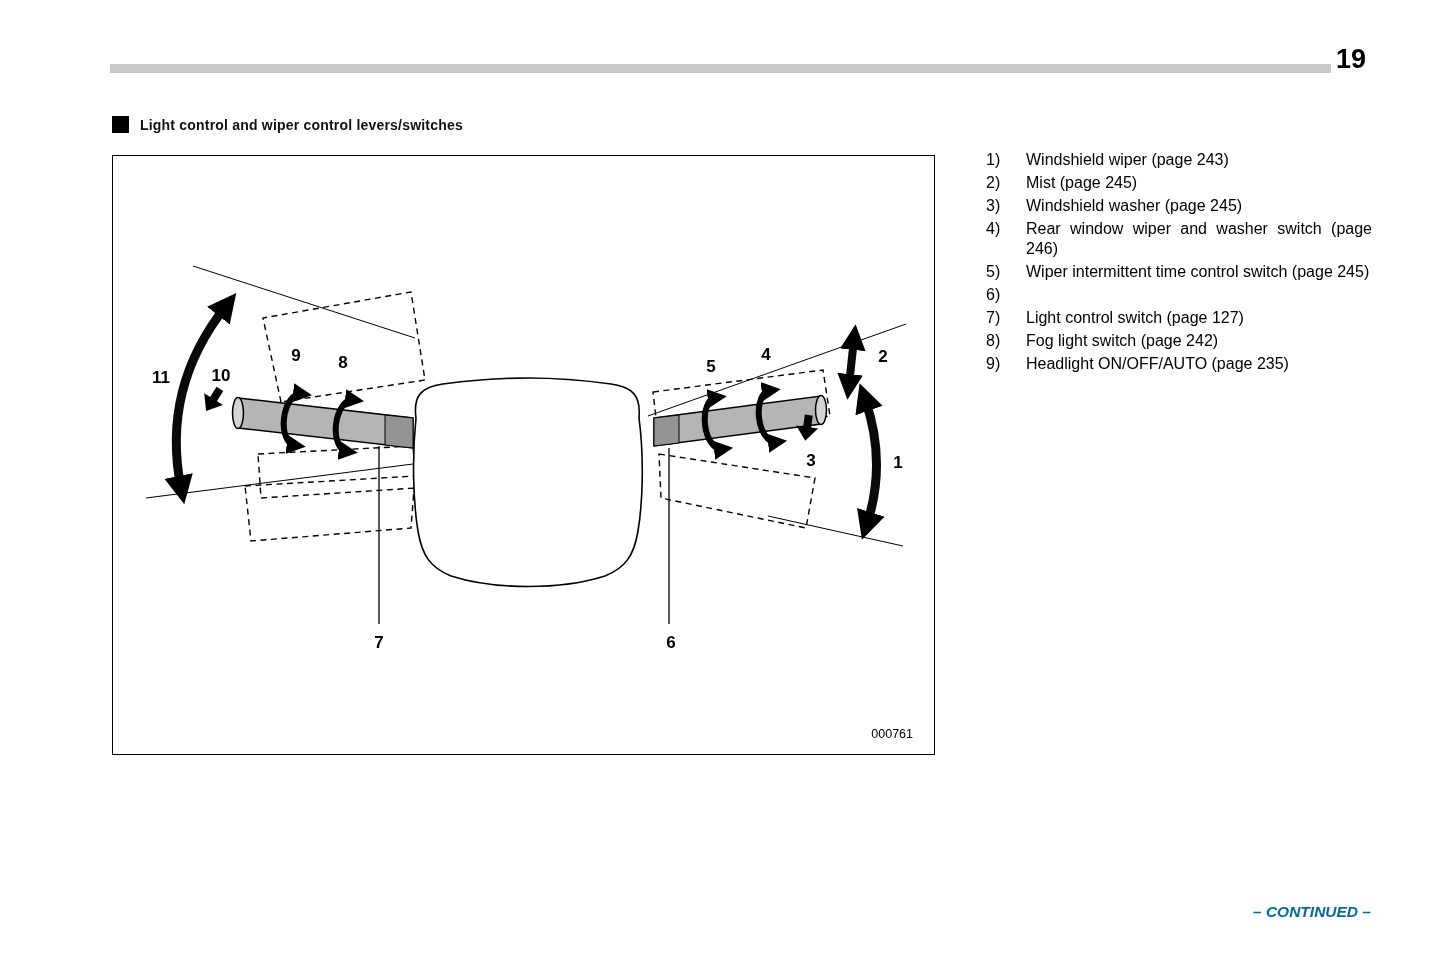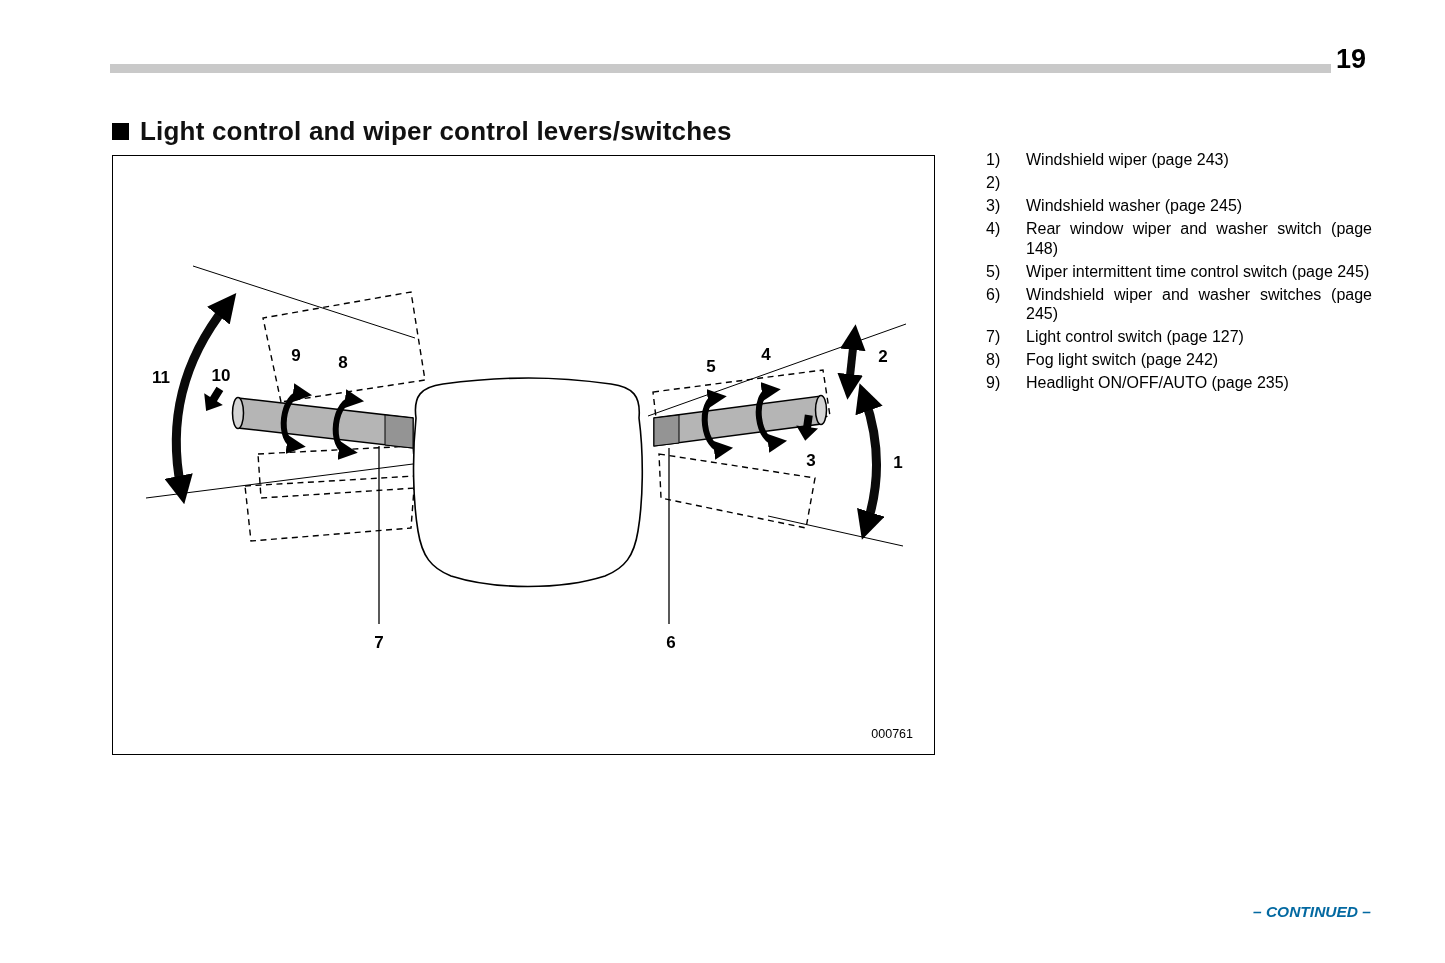--- a/index.html
+++ b/index.html
@@ -4,21 +4,21 @@
 <style>
   html,body{margin:0;padding:0;background:#ffffff;}
   .page{
     position:relative;width:1445px;height:963px;background:#fff;
     font-family:"Liberation Sans","DejaVu Sans",sans-serif;color:#111;overflow:hidden;
   }
   .top-rule{position:absolute;left:110px;top:64px;width:1221px;height:9px;background:#c9c9c9;}
   .page-number{position:absolute;left:1336px;top:44px;font-size:27px;font-weight:bold;color:#000;}
   .heading{position:absolute;left:112px;top:116px;display:flex;align-items:center;gap:11px;}
   .heading-square{width:17px;height:17px;background:#000;display:inline-block;flex:0 0 17px;}
-  .heading-title{font-size:26px;font-weight:bold;margin:0;letter-spacing:.2px;}
+  .heading-title{font-size:14px;font-weight:bold;margin:0;letter-spacing:.2px;}
   .figure-box{position:absolute;left:112px;top:155px;width:821px;height:598px;border:1.5px solid #000;background:#fff;}
   .figure-box svg{display:block;}
   .legend{position:absolute;left:986px;top:150px;width:386px;margin:0;padding:0;list-style:none;font-size:16px;line-height:1.22;color:#000;}
   .legend-item{display:flex;margin-bottom:3.5px;}
   .legend-item .num{width:40px;flex:0 0 40px;}
   .legend-item .txt{flex:1;text-align:justify;}
   .continued{position:absolute;right:74px;top:903px;font-size:15.5px;font-weight:bold;font-style:italic;color:#0369a1;}
   .callout{font-size:17px;font-weight:bold;fill:#000;}
   .figcode{font-size:12.5px;fill:#000;}
 </style>
@@ -114,36 +114,36 @@
     </svg>
   </div>
 
   <ol class="legend">
     <li class="legend-item">
       <span class="num">1)</span>
       <span class="txt">Windshield wiper (page 243)</span>
     </li>
     <li class="legend-item">
       <span class="num">2)</span>
+      <span class="txt">Mist (page 245)</span>
     </li>
     <li class="legend-item">
       <span class="num">3)</span>
       <span class="txt">Windshield washer (page 245)</span>
     </li>
     <li class="legend-item">
       <span class="num">4)</span>
-      <span class="txt">Rear window wiper and washer switch (page 148)</span>
+      <span class="txt">Rear window wiper and washer switch (page 246)</span>
     </li>
     <li class="legend-item">
       <span class="num">5)</span>
       <span class="txt">Wiper intermittent time control switch (page 245)</span>
     </li>
     <li class="legend-item">
       <span class="num">6)</span>
-      <span class="txt">Windshield wiper and washer switches (page 245)</span>
     </li>
     <li class="legend-item">
       <span class="num">7)</span>
       <span class="txt">Light control switch (page 127)</span>
     </li>
     <li class="legend-item">
       <span class="num">8)</span>
       <span class="txt">Fog light switch (page 242)</span>
     </li>
     <li class="legend-item">

